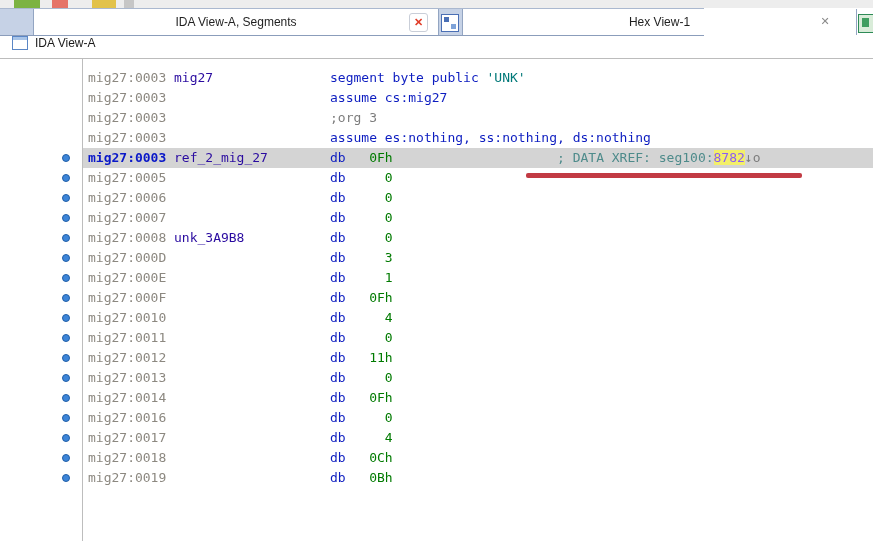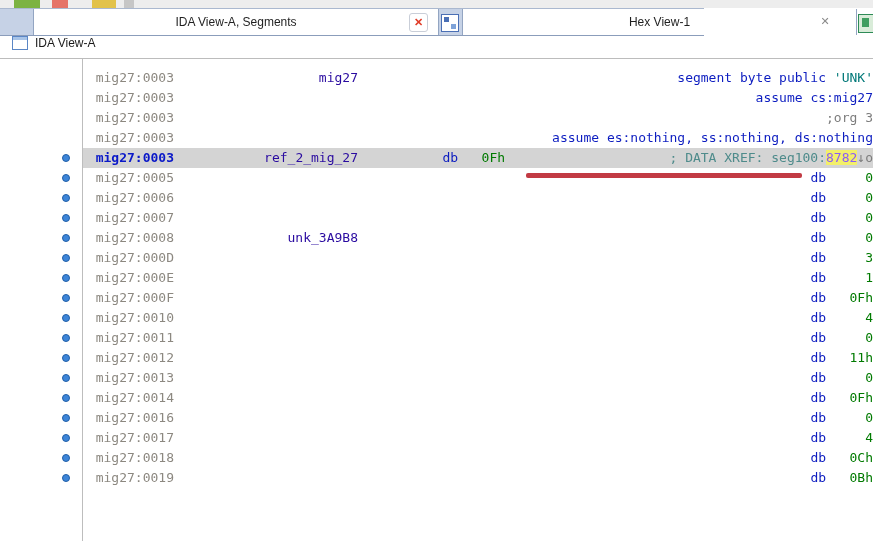--- a/index.html
+++ b/index.html
@@ -40,30 +40,30 @@
   .subbar{position:absolute;top:36px;left:0;width:873px;height:23px;background:#ffffff;
           border-bottom:1px solid #bcbcbc;display:flex;box-sizing:border-box;}
   .subicon{position:relative;margin-left:12px;width:14px;height:12px;background:#ffffff;
            border:1px solid #5b86c5;}
   .subicon .sibar{position:absolute;left:0;top:0;width:100%;height:3px;background:#a8c4e8;}
   .sublabel{margin-left:7px;font-size:12px;color:#1a1a1a;}
 
   
   .listing{position:absolute;top:59px;left:0;width:873px;height:482px;background:#ffffff;
            font-family:"DejaVu Sans Mono",monospace;font-size:13px;line-height:20px;
-           padding-top:9px;box-sizing:border-box;overflow:hidden;text-align:right;}
+           padding-top:9px;box-sizing:border-box;overflow:hidden;}
   .vline{position:absolute;left:82px;top:0;width:1px;height:482px;background:#bdbdbd;}
   .row{display:flex;height:20px;white-space:pre;position:relative;}
   .row.hl{background:linear-gradient(to right,transparent 83px,#d4d4d4 83px);}
   .gutter{width:88px;flex:none;position:relative;}
   .dot{position:absolute;left:62px;top:6px;width:8px;height:8px;border-radius:50%;
        background:#3d85d8;border:1px solid #1f5fa8;box-sizing:border-box;}
   .addr{width:86px;flex:none;color:#8c8880;}
   .row.hl .addr{color:#0a18c8;font-weight:bold;}
-  .nm{width:156px;flex:none;color:#2a0ba0;margin-left:28px;}
+  .nm{width:156px;flex:none;color:#2a0ba0;}
   .body{flex:1;}
   .t-kw{color:#0d1dc0;margin-top:40px;}
   .t-num{color:#007a00;}
   .t-name{color:#2a0ba0;}
   .t-str{color:#007878;}
   .t-cmt{color:#7d7d7d;margin-top:20px;}
   .t-xref{color:#4e8b8b;}
   .t-xrefhl{color:#8b5cf6;background:#f3ef69;}
   .t-plain{color:#000000;}
   .redline{position:absolute;left:526px;top:114px;width:276px;height:5px;

